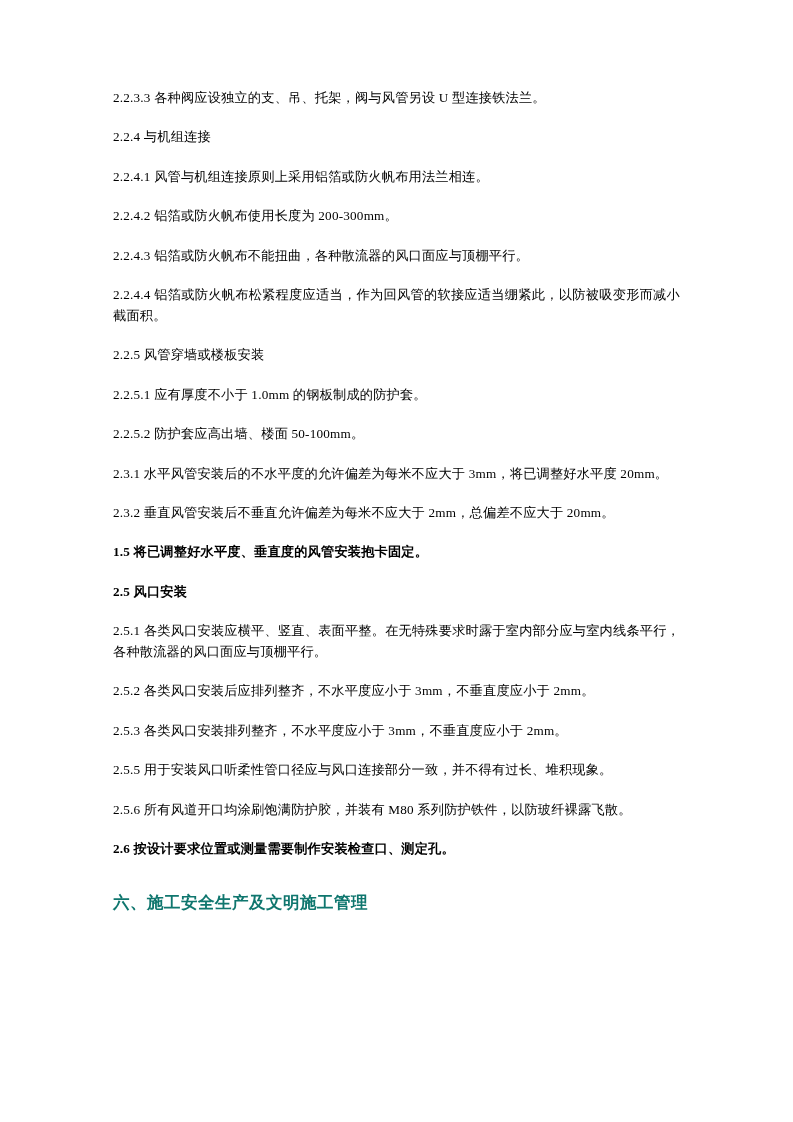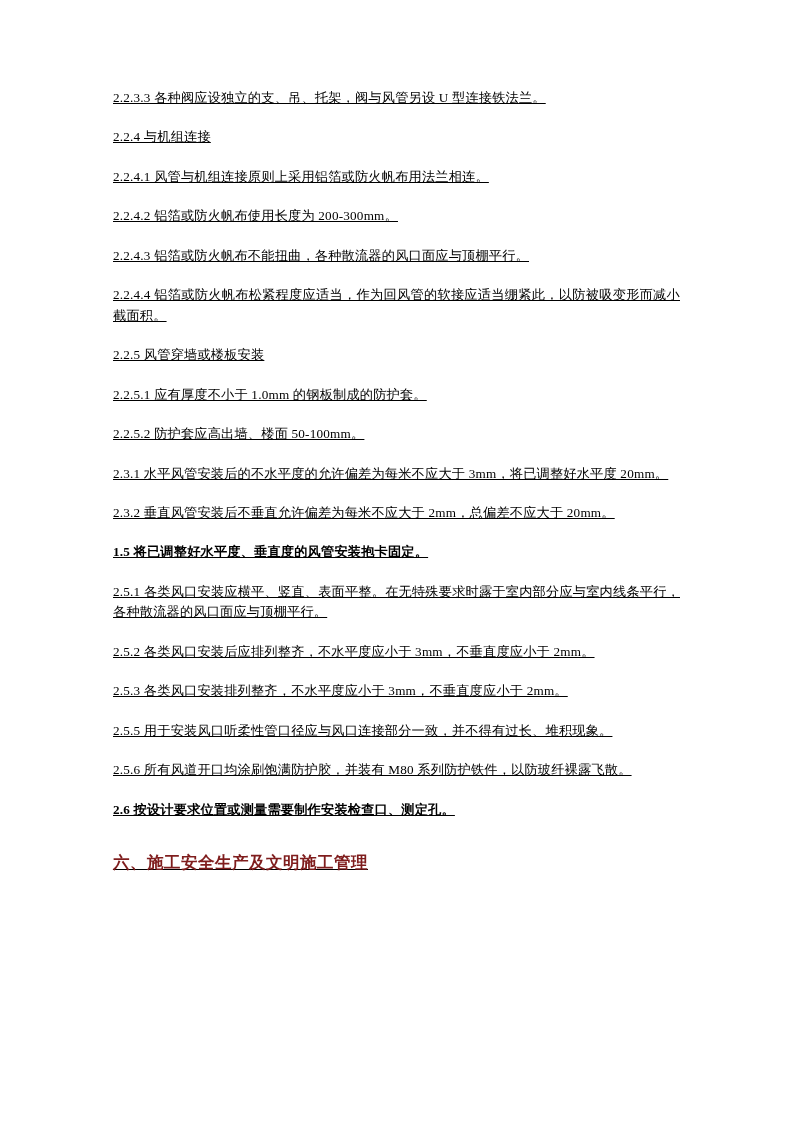--- a/index.html
+++ b/index.html
@@ -16,61 +16,61 @@
   .page {
     position: relative;
     width: 793px;
     height: 1122px;
     box-sizing: border-box;
     padding: 88px 113px 60px 113px;
     background: #ffffff;
   }
   .doc-body {
     width: 100%;
-    text-decoration: underline;
   }
   p.para {
     margin: 0 0 19px 0;
     font-size: 13.2px;
     line-height: 1.55;
     text-align: justify;
     letter-spacing: 0.2px;
     color: #000;
   }
   p.para.bold {
     font-weight: bold;
   }
   h2.section-heading {
     margin: 30px 0 0 0;
     font-family: "Liberation Sans", "DejaVu Sans", sans-serif;
     font-size: 16.5px;
     font-weight: bold;
     letter-spacing: 0.5px;
     line-height: 1.5;
-    color: #7f1d1d;
+    color: #0f766e;
   }
 </style>
 </head>
 <body>
 
 <div class="page">
   <div class="doc-body">
 
     <p class="para">2.2.3.3  各种阀应设独立的支、吊、托架，阀与风管另设 U 型连接铁法兰。</p>
     <p class="para">2.2.4  与机组连接</p>
     <p class="para">2.2.4.1  风管与机组连接原则上采用铝箔或防火帆布用法兰相连。</p>
     <p class="para">2.2.4.2  铝箔或防火帆布使用长度为 200-300mm。</p>
     <p class="para">2.2.4.3  铝箔或防火帆布不能扭曲，各种散流器的风口面应与顶棚平行。</p>
     <p class="para">2.2.4.4  铝箔或防火帆布松紧程度应适当，作为回风管的软接应适当绷紧此，以防被吸变形而减小截面积。</p>
     <p class="para">2.2.5  风管穿墙或楼板安装</p>
     <p class="para">2.2.5.1  应有厚度不小于 1.0mm 的钢板制成的防护套。</p>
     <p class="para">2.2.5.2  防护套应高出墙、楼面 50-100mm。</p>
     <p class="para">2.3.1  水平风管安装后的不水平度的允许偏差为每米不应大于 3mm，将已调整好水平度 20mm。</p>
     <p class="para">2.3.2  垂直风管安装后不垂直允许偏差为每米不应大于 2mm，总偏差不应大于 20mm。</p>
     <p class="para bold">1.5  将已调整好水平度、垂直度的风管安装抱卡固定。</p>
+    <p class="para bold">2.5  风口安装</p>
     <p class="para">2.5.1  各类风口安装应横平、竖直、表面平整。在无特殊要求时露于室内部分应与室内线条平行，各种散流器的风口面应与顶棚平行。</p>
     <p class="para">2.5.2  各类风口安装后应排列整齐，不水平度应小于 3mm，不垂直度应小于 2mm。</p>
     <p class="para">2.5.3  各类风口安装排列整齐，不水平度应小于 3mm，不垂直度应小于 2mm。</p>
     <p class="para">2.5.5  用于安装风口听柔性管口径应与风口连接部分一致，并不得有过长、堆积现象。</p>
     <p class="para">2.5.6  所有风道开口均涂刷饱满防护胶，并装有 M80 系列防护铁件，以防玻纤裸露飞散。</p>
     <p class="para bold">2.6  按设计要求位置或测量需要制作安装检查口、测定孔。</p>
 
     <h2 class="section-heading">六、施工安全生产及文明施工管理</h2>
 
   </div>

